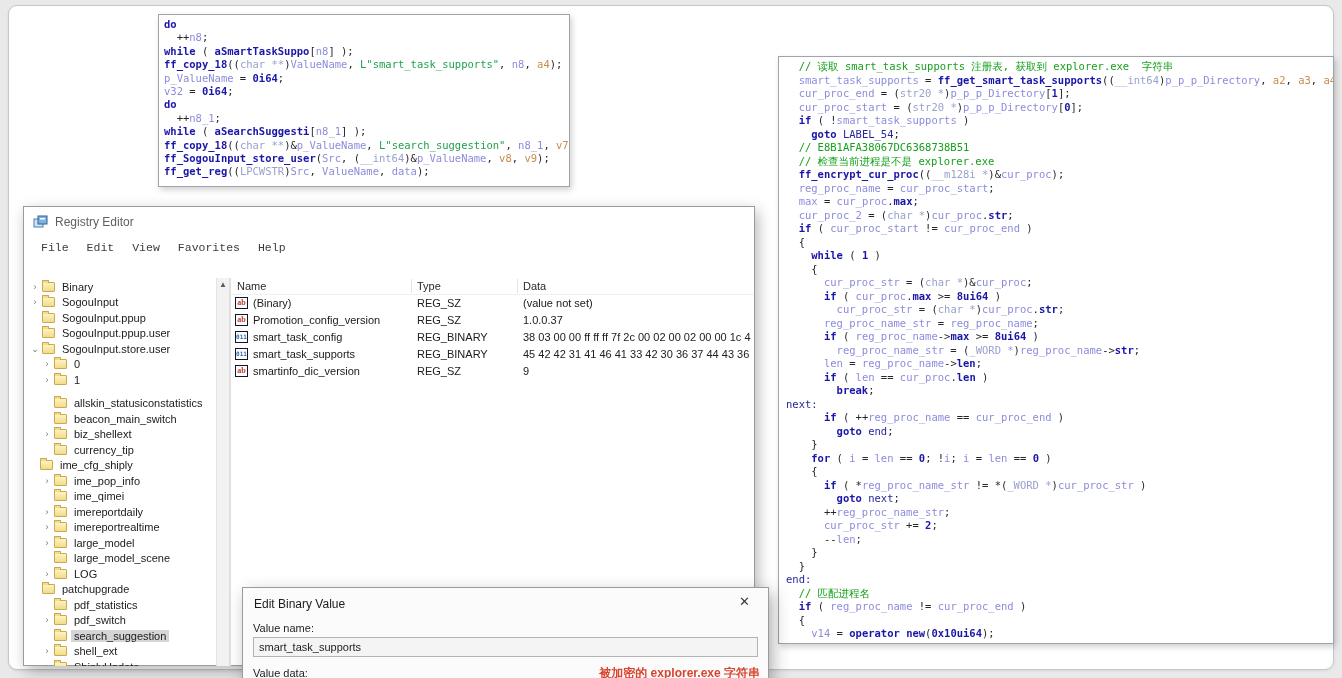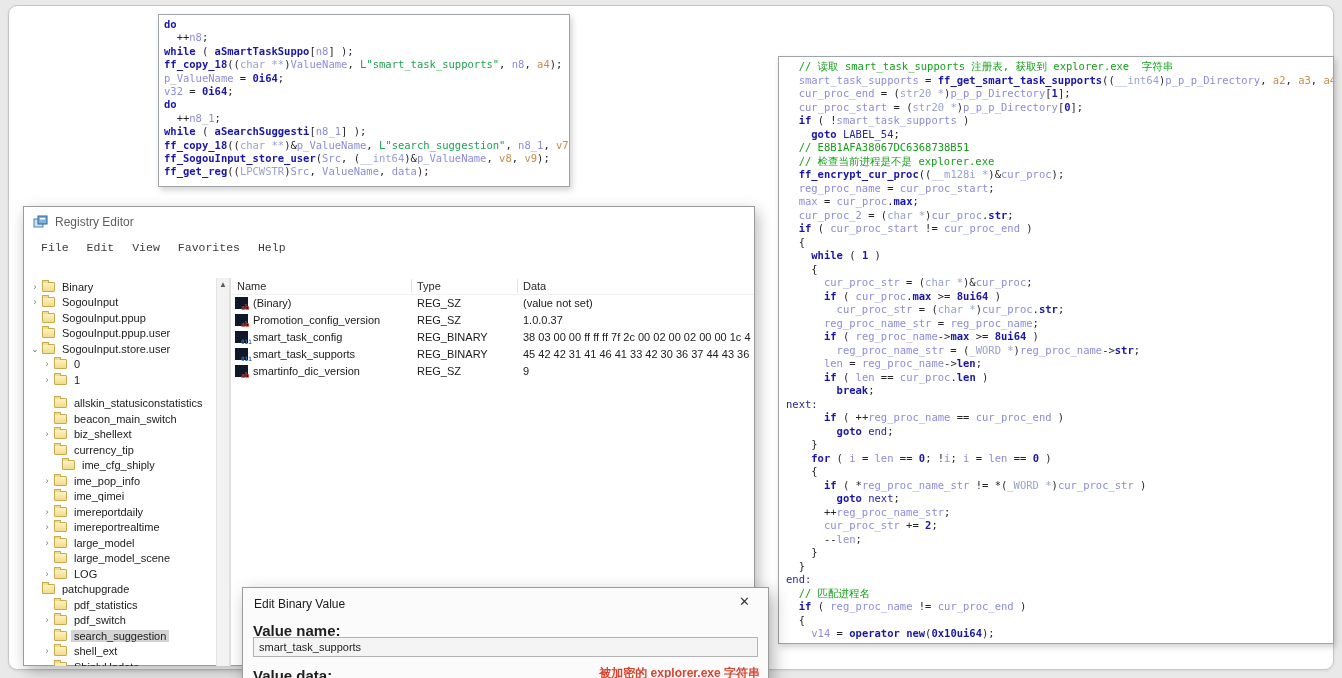--- a/index.html
+++ b/index.html
@@ -46,29 +46,29 @@
   .tree-label.sel { background:#d5d5d5; }
   .list-header { display:flex; height:17px; align-items:center; font-size:11px; color:#2a2a2a; border-bottom:1px solid #f0f0f0; position:relative; }
   .lh-name { position:absolute; left:6px; }  .lh-type { position:absolute; left:186px; } .lh-data { position:absolute; left:292px; }
   .lh-sep1 { position:absolute; left:180px; top:1px; height:14px; width:1px; background:#e4e4e4; }
   .lh-sep2 { position:absolute; left:286px; top:1px; height:14px; width:1px; background:#e4e4e4; }
   .list-row { position:relative; height:17px; font-size:11px; color:#202020; white-space:nowrap; }
   .lr-icon { position:absolute; left:4px; top:2px; }
   .lr-name { position:absolute; left:22px; top:2px; }
   .lr-type { position:absolute; left:186px; top:2px; }
   .lr-data { position:absolute; left:292px; top:2px; width:228px; overflow:hidden; }
-  .ic-sz, .ic-bin { display:inline-block; width:13px; height:12px; border:6px solid #0f172a; background:#fcfcfc; font-size:8px; line-height:10px; text-align:center; font-weight:bold; }
+  .ic-sz, .ic-bin { display:inline-block; width:13px; height:12px; border:1px solid #0f172a; background:#fcfcfc; font-size:8px; line-height:10px; text-align:center; font-weight:bold; }
   .ic-sz { color:#c23b2e; font-family:"Liberation Serif", serif; }
   .ic-bin { color:#3a6ea5; font-family:"DejaVu Sans Mono", monospace; font-size:6px; letter-spacing:0; }
 
   
   #dlg { position:absolute; left:218px; top:380px; width:527px; height:280px; background:#fbfbfb; border:1px solid #9b9b9b; box-shadow:4px 6px 16px rgba(0,0,0,.3); }
   .dlg-title { position:absolute; left:11px; top:9px; font-size:12px; color:#1b1b1b; }
   .dlg-x { position:absolute; right:12px; top:4px; font-size:13px; color:#3a3a3a; padding:2px 6px; }
-  .dlg-label { position:absolute; font-size:15px; color:#1e1e1e;font-weight:bold; }
+  .dlg-label { position:absolute; font-size:11px; color:#1e1e1e; }
   .dlg-input { position:absolute; left:10px; top:49px; width:505px; height:20px; background:#f4f4f4; border:1px solid #b3b3b3; font-size:11px; color:#1d1d1d; display:flex; align-items:center; padding-left:5px; }
   .dlg-annot { position:absolute; right:8px; top:77px; font-size:12px; font-weight:bold; color:#d9442e; }
 </style>
 </head>
 <body>
 
 <div class="card">
 
   <div class="codebox" id="snippet-top"><div class="line"><span class="tok-k">do</span></div><div class="line"><span class="tok-o">  ++</span><span class="tok-v">n8</span><span class="tok-o">;</span></div><div class="line"><span class="tok-k">while</span><span class="tok-o"> ( </span><span class="tok-g">aSmartTaskSuppo</span><span class="tok-o">[</span><span class="tok-v">n8</span><span class="tok-o">] );</span></div><div class="line"><span class="tok-f">ff_copy_18</span><span class="tok-o">((</span><span class="tok-t">char **</span><span class="tok-o">)</span><span class="tok-v">ValueName</span><span class="tok-o">, </span><span class="tok-s">L"smart_task_supports"</span><span class="tok-o">, </span><span class="tok-v">n8</span><span class="tok-o">, </span><span class="tok-a">a4</span><span class="tok-o">);</span></div><div class="line"><span class="tok-v">p_ValueName</span><span class="tok-o"> = </span><span class="tok-n">0i64</span><span class="tok-o">;</span></div><div class="line"><span class="tok-v">v32</span><span class="tok-o"> = </span><span class="tok-n">0i64</span><span class="tok-o">;</span></div><div class="line"><span class="tok-k">do</span></div><div class="line"><span class="tok-o">  ++</span><span class="tok-v">n8_1</span><span class="tok-o">;</span></div><div class="line"><span class="tok-k">while</span><span class="tok-o"> ( </span><span class="tok-g">aSearchSuggesti</span><span class="tok-o">[</span><span class="tok-v">n8_1</span><span class="tok-o">] );</span></div><div class="line"><span class="tok-f">ff_copy_18</span><span class="tok-o">((</span><span class="tok-t">char **</span><span class="tok-o">)&amp;</span><span class="tok-v">p_ValueName</span><span class="tok-o">, </span><span class="tok-s">L"search_suggestion"</span><span class="tok-o">, </span><span class="tok-v">n8_1</span><span class="tok-o">, </span><span class="tok-a">v7</span><span class="tok-o">);</span></div><div class="line"><span class="tok-f">ff_SogouInput_store_user</span><span class="tok-o">(</span><span class="tok-v">Src</span><span class="tok-o">, (</span><span class="tok-t">__int64</span><span class="tok-o">)&amp;</span><span class="tok-v">p_ValueName</span><span class="tok-o">, </span><span class="tok-a">v8</span><span class="tok-o">, </span><span class="tok-a">v9</span><span class="tok-o">);</span></div><div class="line"><span class="tok-f">ff_get_reg</span><span class="tok-o">((</span><span class="tok-t">LPCWSTR</span><span class="tok-o">)</span><span class="tok-v">Src</span><span class="tok-o">, </span><span class="tok-v">ValueName</span><span class="tok-o">, </span><span class="tok-v">data</span><span class="tok-o">);</span></div></div>
 
@@ -142,21 +142,21 @@
           <div class="tree-row" style="padding-left: 18px;">
             <span class="tree-chev">›</span>
             <span class="folder"></span>
             <span class="tree-label">biz_shellext</span>
           </div>
           <div class="tree-row" style="padding-left: 18px;">
             <span class="tree-chev"></span>
             <span class="folder"></span>
             <span class="tree-label">currency_tip</span>
           </div>
-          <div class="tree-row" style="padding-left: 26px;">
+          <div class="tree-row" style="padding-left: 4px;">
             <span class="tree-chev"></span>
             <span class="folder"></span>
             <span class="tree-label">ime_cfg_shiply</span>
           </div>
           <div class="tree-row" style="padding-left: 18px;">
             <span class="tree-chev">›</span>
             <span class="folder"></span>
             <span class="tree-label">ime_pop_info</span>
           </div>
           <div class="tree-row" style="padding-left: 18px;">

